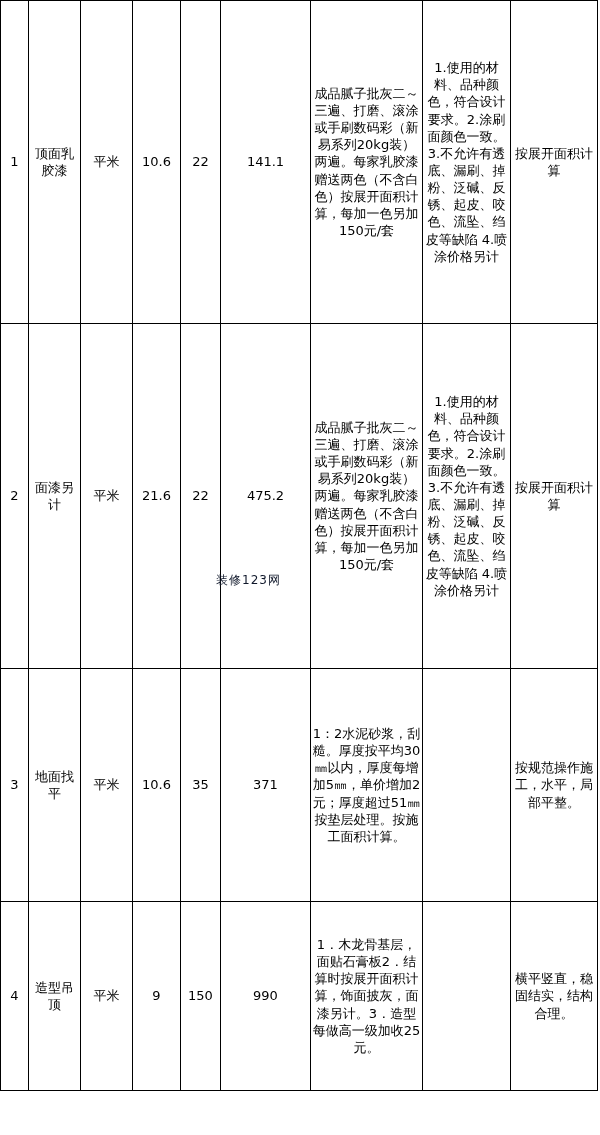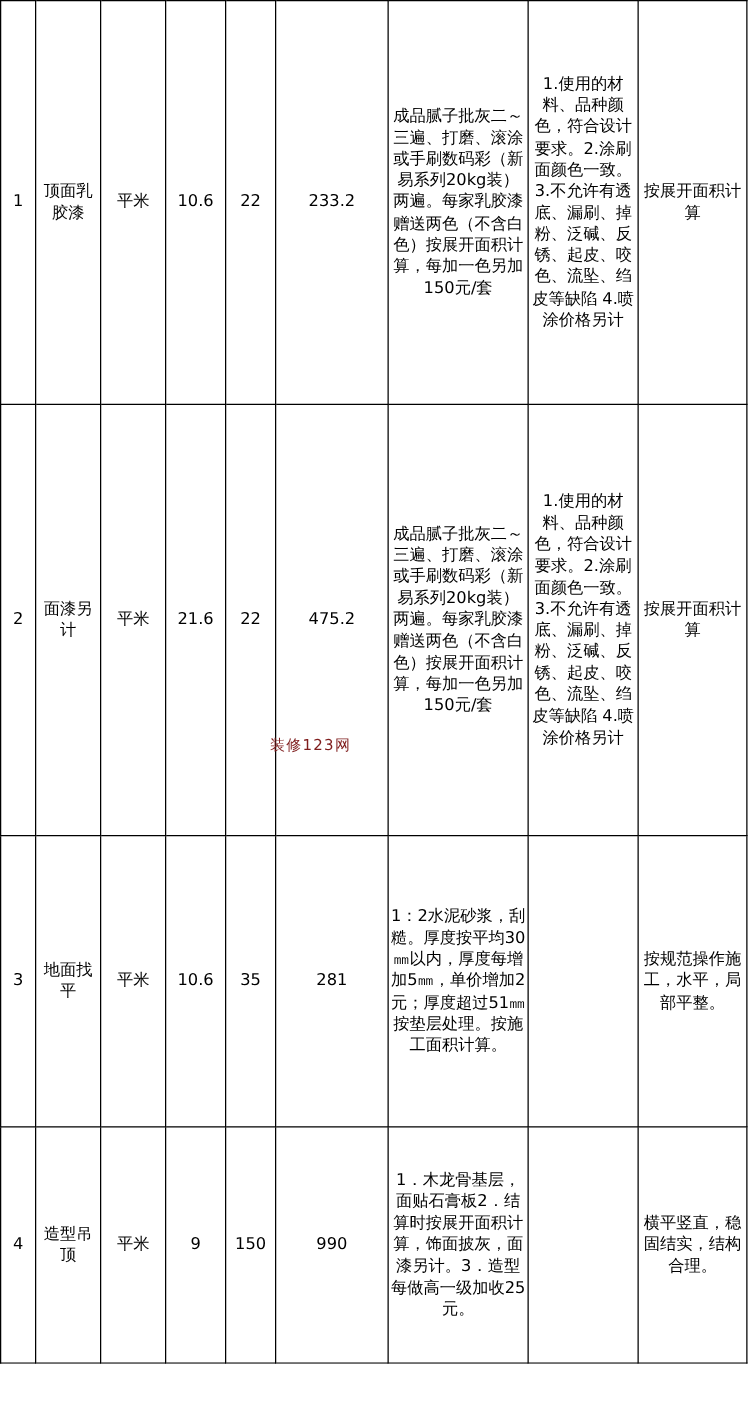--- a/index.html
+++ b/index.html
@@ -61,23 +61,23 @@
     background: #ffff99;
     font-size: 15px;
     height: 22px;
     padding: 1px;
   }
   td.noborder { border: none; }
 
   .watermark {
     position: absolute;
     left: 216px;
-    top: 588px;
+    top: 572px;
     font-size: 12px;
-    color: #7f1d1d;
+    color: #0f172a;
     letter-spacing: 1px;
     pointer-events: none;
     user-select: none;
   }
 </style>
 </head>
 <body>
 
 <div class="sheet">
 
@@ -92,21 +92,21 @@
       <col class="c-desc">
       <col class="c-remark">
     </colgroup>
     <tbody>
       <tr class="r1">
         <td class="no">1</td>
         <td class="item">顶面乳胶漆</td>
         <td class="unit">平米</td>
         <td class="qty">10.6</td>
         <td class="price">22</td>
-        <td class="total">233.2</td>
+        <td class="total">141.1</td>
         <td class="desc">成品腻子批灰二～三遍、打磨、滚涂或手刷数码彩（新易系列20kg装）两遍。每家乳胶漆赠送两色（不含白色）按展开面积计算，每加一色另加150元/套</td>
         <td class="remark">1.使用的材料、品种颜色，符合设计要求。2.涂刷面颜色一致。3.不允许有透底、漏刷、掉粉、泛碱、反锈、起皮、咬色、流坠、绉皮等缺陷  4.喷涂价格另计</td>
         <td class="remark">按展开面积计算</td>
       </tr>
       <tr class="r2">
         <td class="no">2</td>
         <td class="item">面漆另计</td>
         <td class="unit">平米</td>
         <td class="qty">21.6</td>
         <td class="price">22</td>
@@ -114,21 +114,21 @@
         <td class="desc">成品腻子批灰二～三遍、打磨、滚涂或手刷数码彩（新易系列20kg装）两遍。每家乳胶漆赠送两色（不含白色）按展开面积计算，每加一色另加150元/套</td>
         <td class="remark">1.使用的材料、品种颜色，符合设计要求。2.涂刷面颜色一致。3.不允许有透底、漏刷、掉粉、泛碱、反锈、起皮、咬色、流坠、绉皮等缺陷  4.喷涂价格另计</td>
         <td class="remark">按展开面积计算</td>
       </tr>
       <tr class="r3">
         <td class="no">3</td>
         <td class="item">地面找平</td>
         <td class="unit">平米</td>
         <td class="qty">10.6</td>
         <td class="price">35</td>
-        <td class="total">281</td>
+        <td class="total">371</td>
         <td class="desc">1：2水泥砂浆，刮糙。厚度按平均30㎜以内，厚度每增加5㎜，单价增加2元；厚度超过51㎜按垫层处理。按施工面积计算。</td>
         <td class="remark"></td>
         <td class="remark">按规范操作施工，水平，局部平整。</td>
       </tr>
       <tr class="r4">
         <td class="no">4</td>
         <td class="item">造型吊顶</td>
         <td class="unit">平米</td>
         <td class="qty">9</td>
         <td class="price">150</td>

